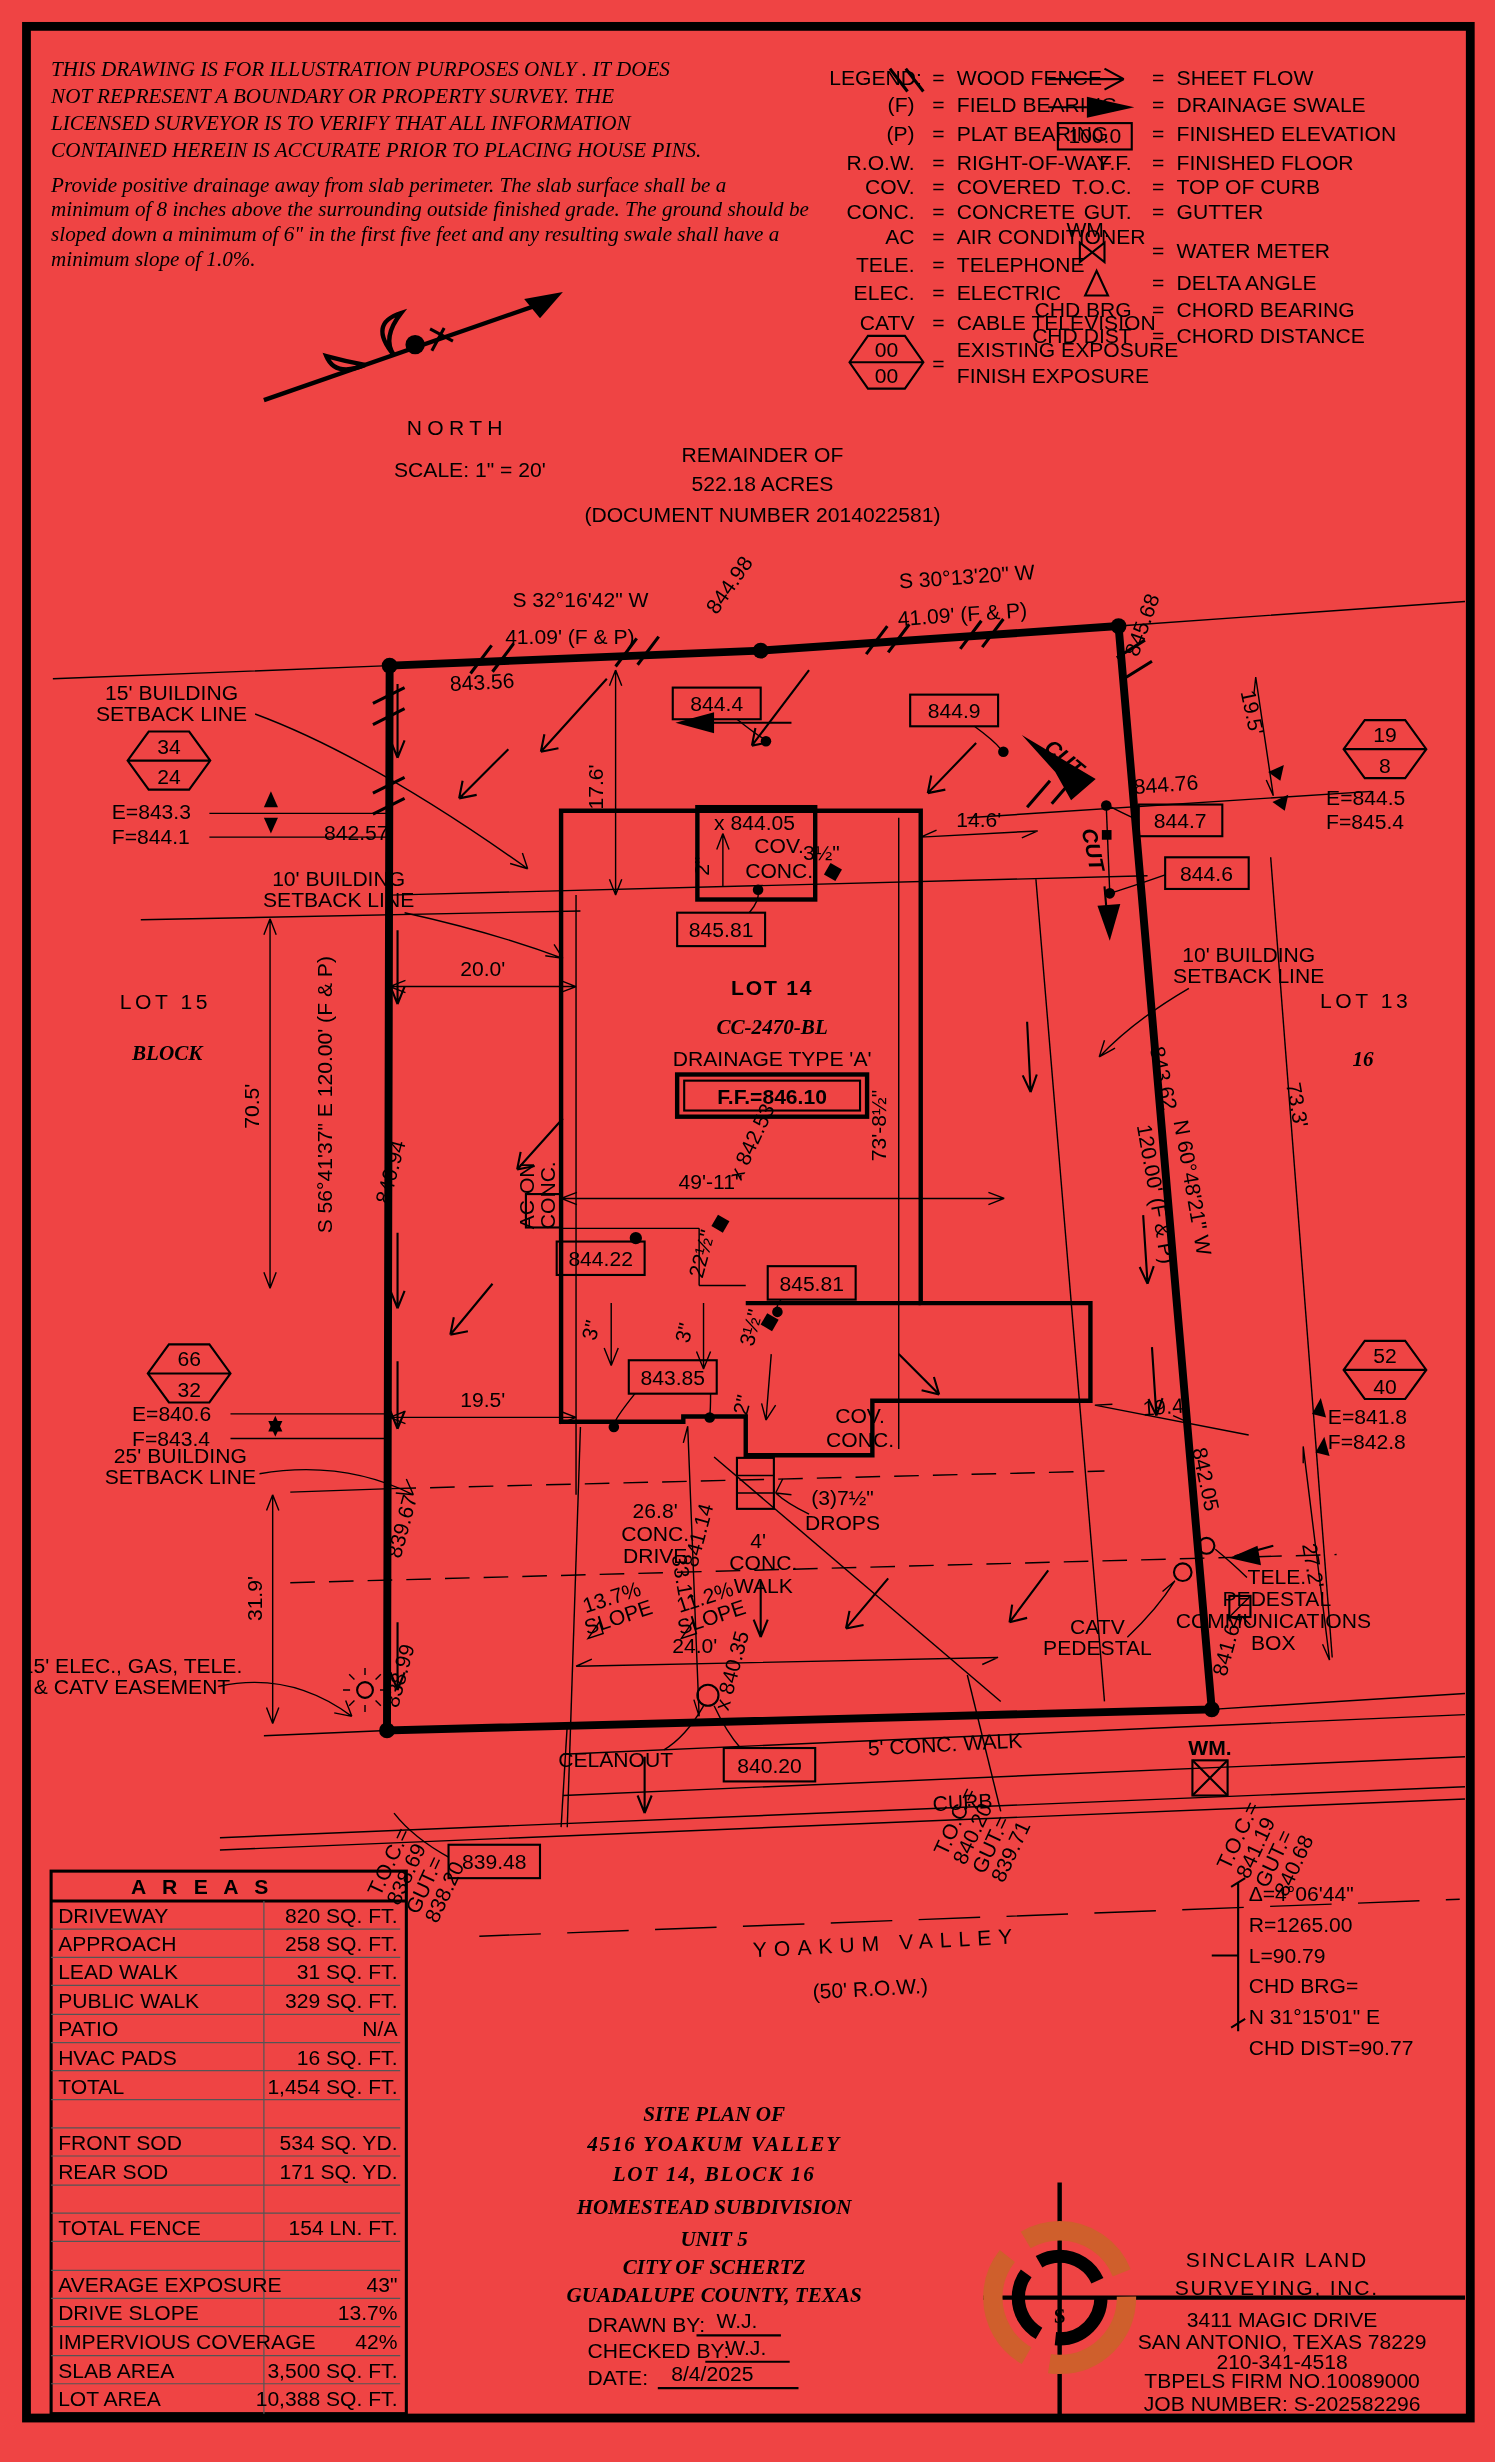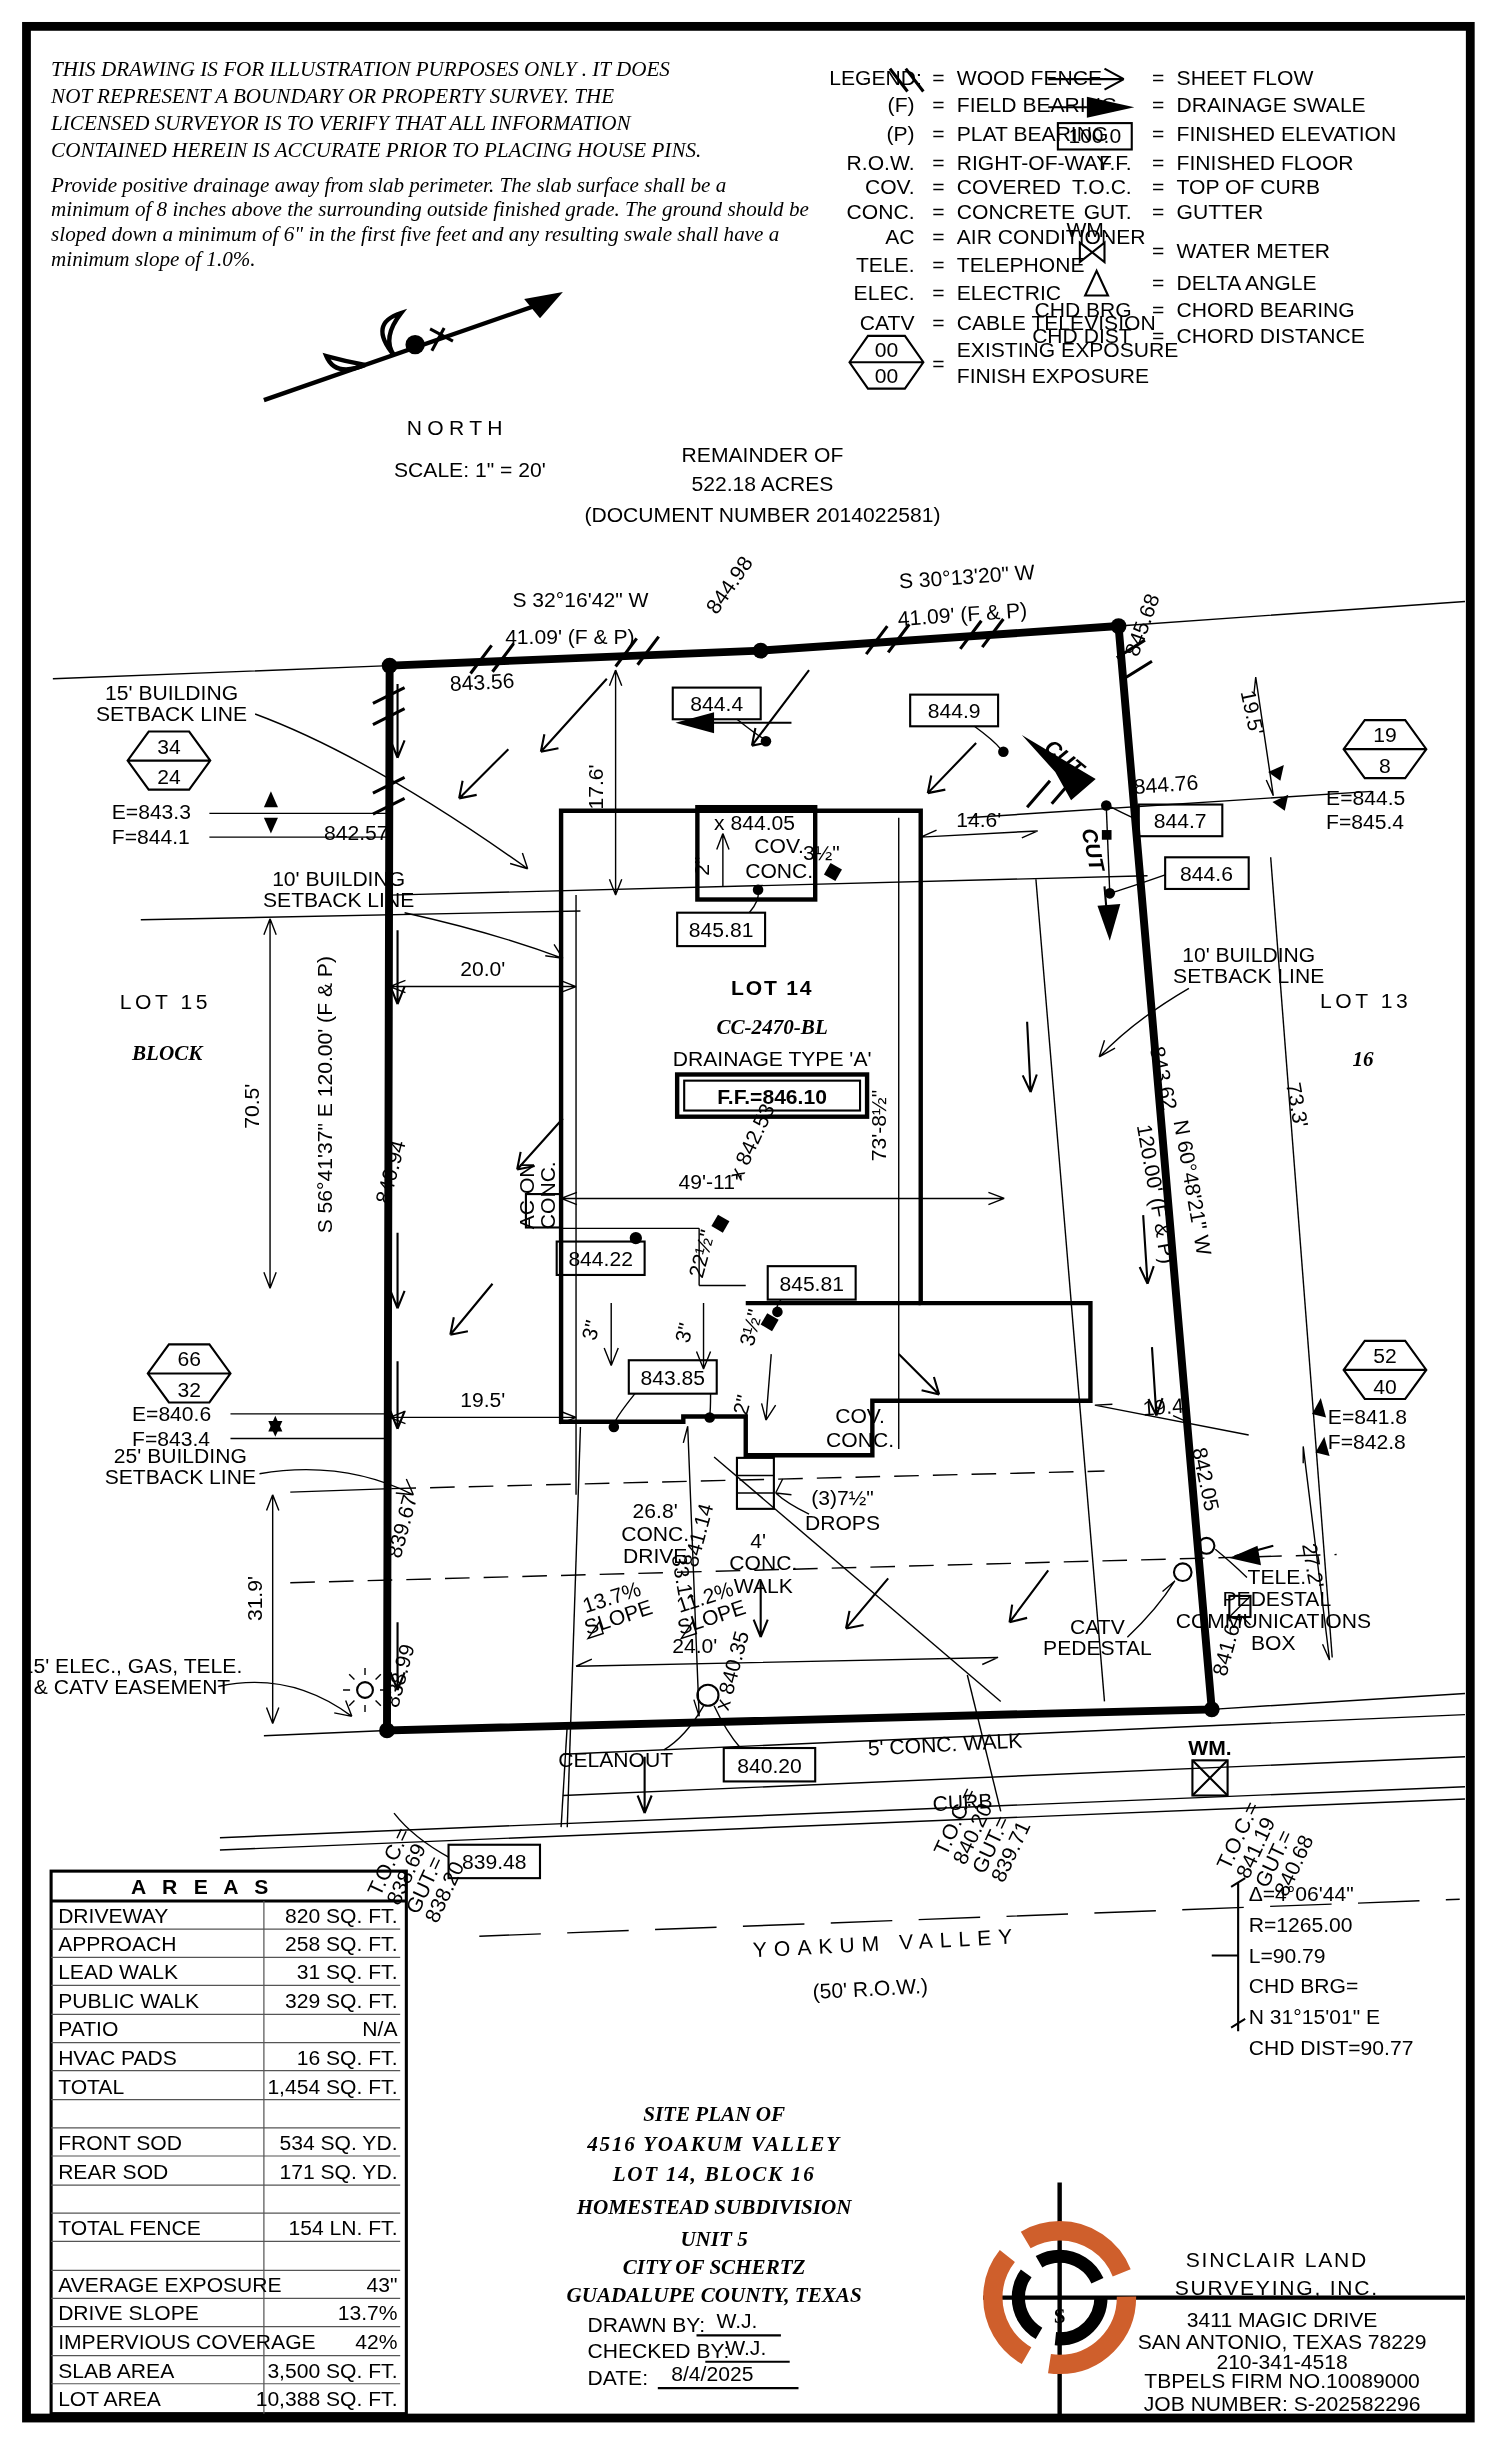--- a/index.html
+++ b/index.html
@@ -1,16 +1,16 @@
 <!DOCTYPE html>
 <html style="font-size:14px"><head>
 <meta charset="utf-8">
 <style>
   html,body{margin:0;padding:0;background:#e8e8e8;}
-  #page{position:relative;width:1495px;height:2462px;background:#ffffff;margin:0 auto;}
+  #page{position:relative;width:1495px;height:2462px;background:#ef4444;margin:0 auto;}
   svg{position:absolute;left:0;top:0;}
   text{font-family:"Liberation Sans","DejaVu Sans",sans-serif;fill:#000;font-size:24px;}
   .ser{font-family:"Liberation Serif","DejaVu Serif",serif;}
   .it{font-style:italic;}
   .b{font-weight:bold;}
   .mid{text-anchor:middle;}
   .end{text-anchor:end;}
   .ln{stroke:#000;fill:none;}
   .w1{stroke-width:1.6;}
   .w2{stroke-width:2.4;}

